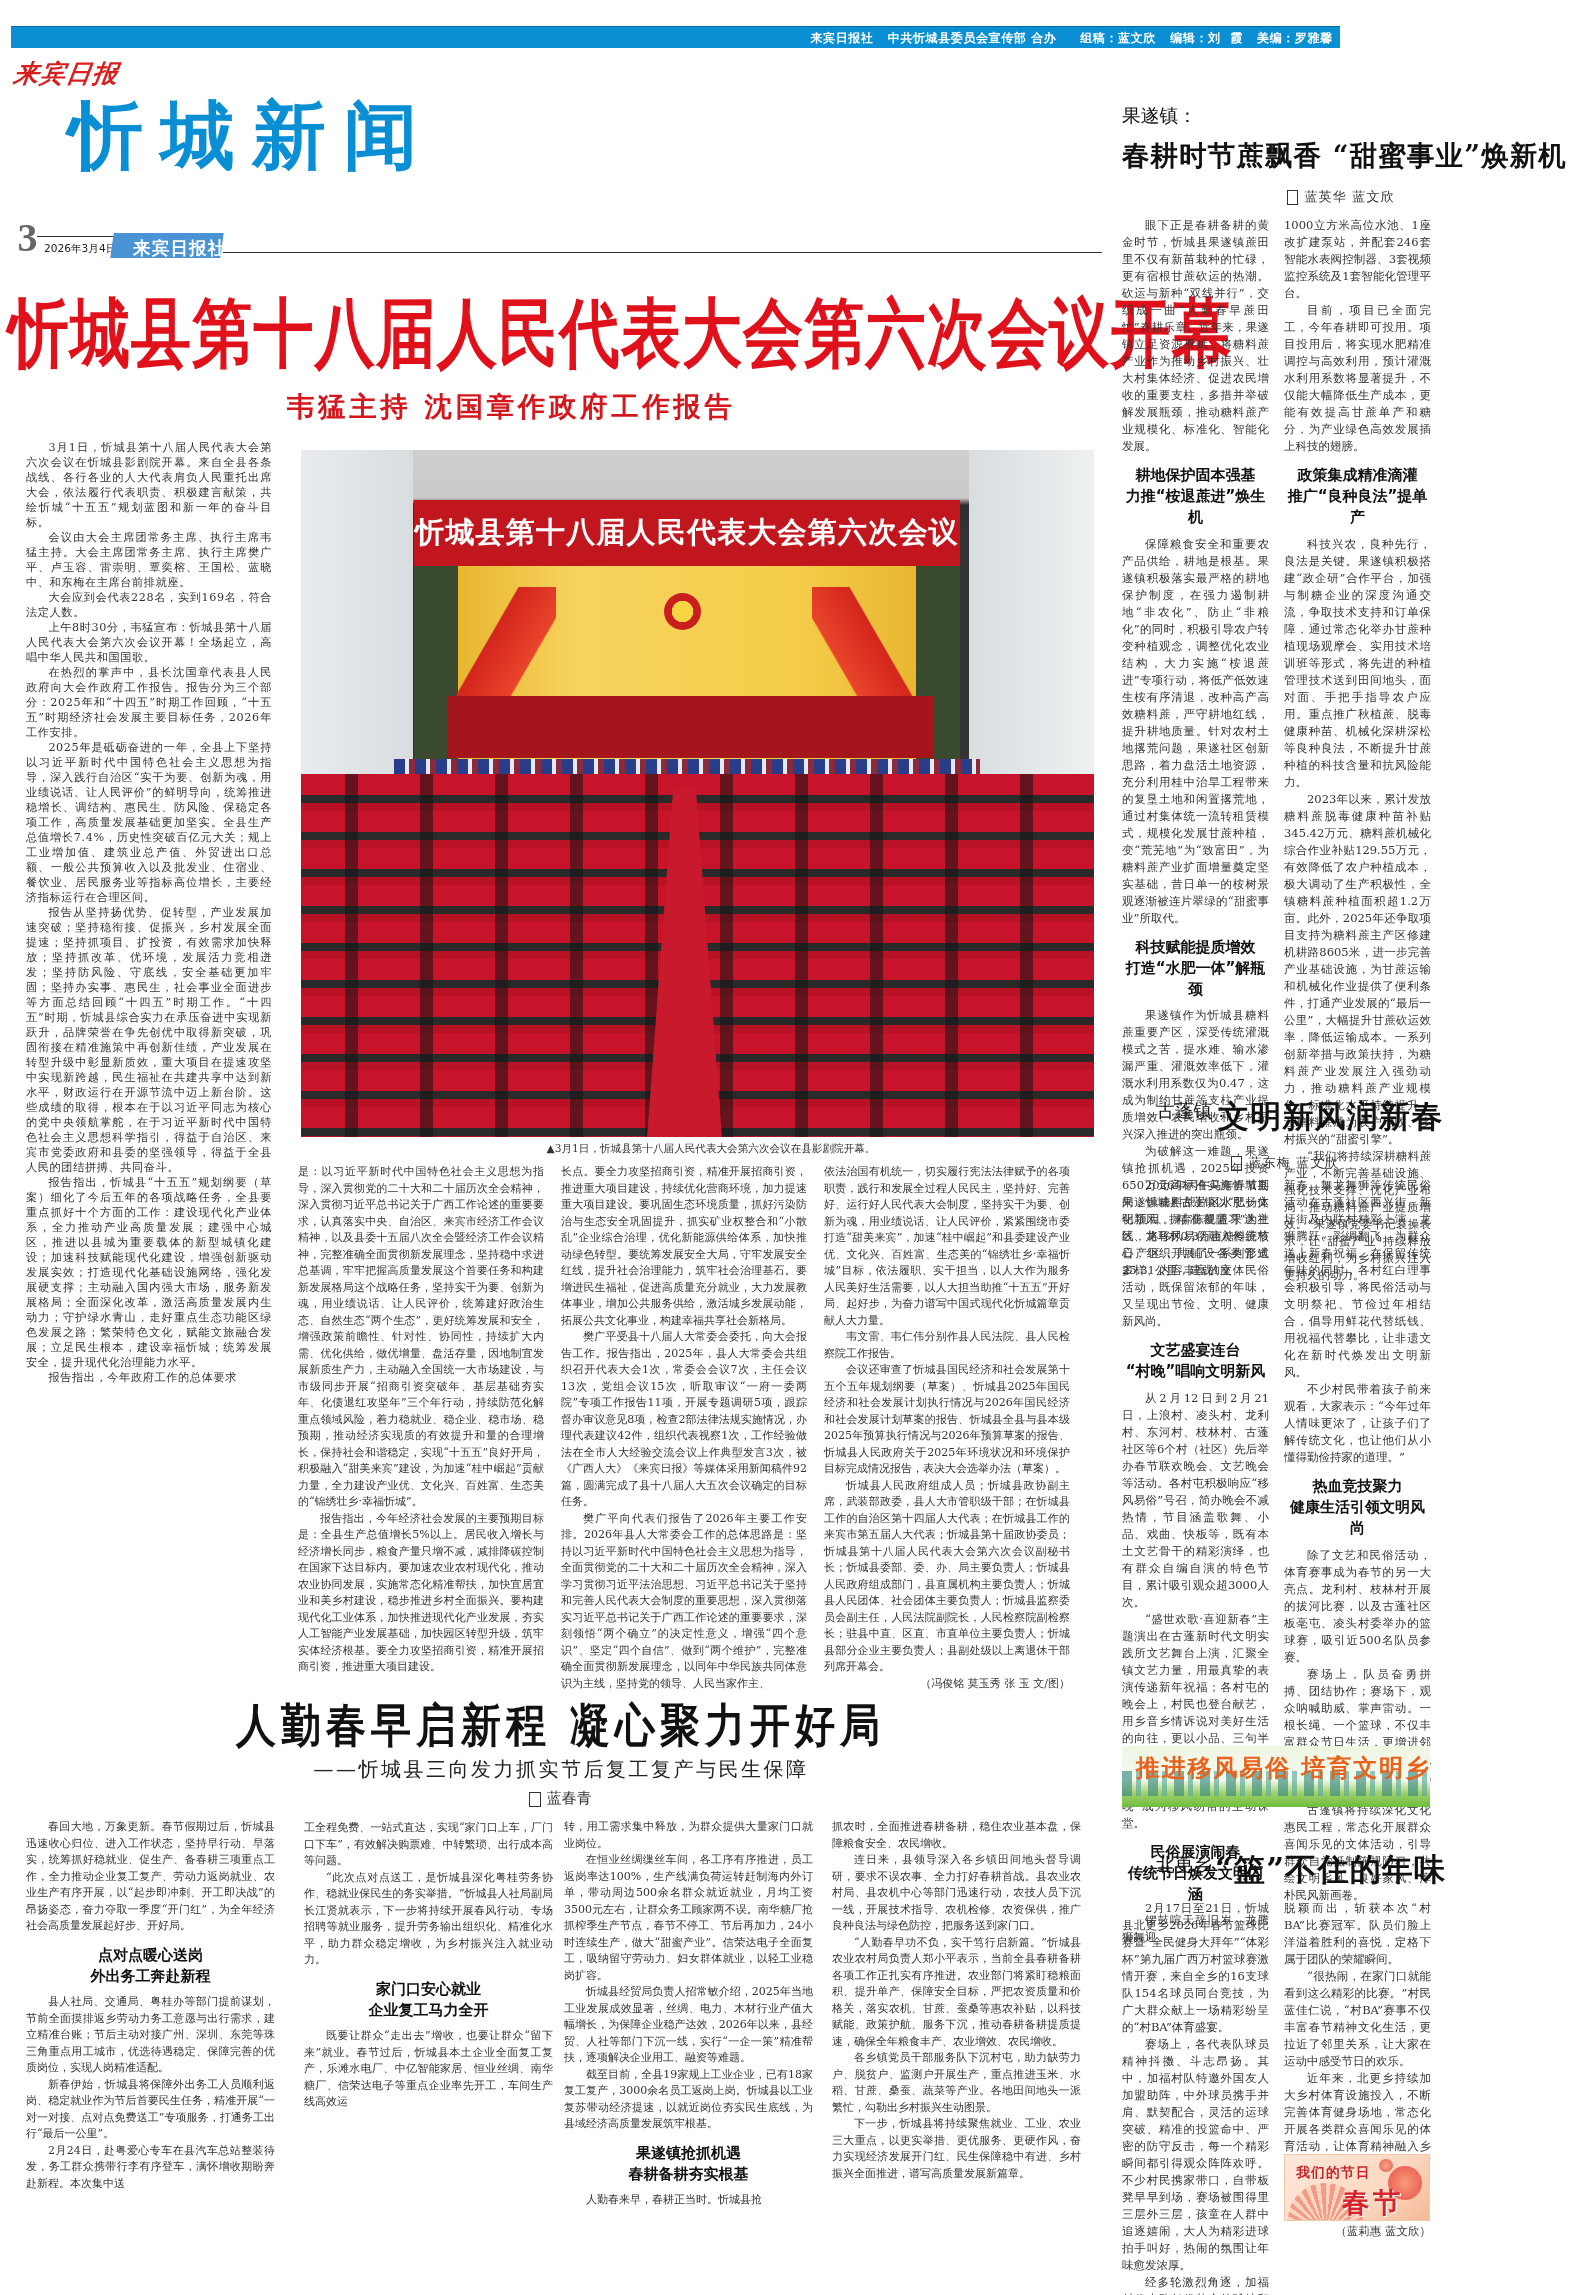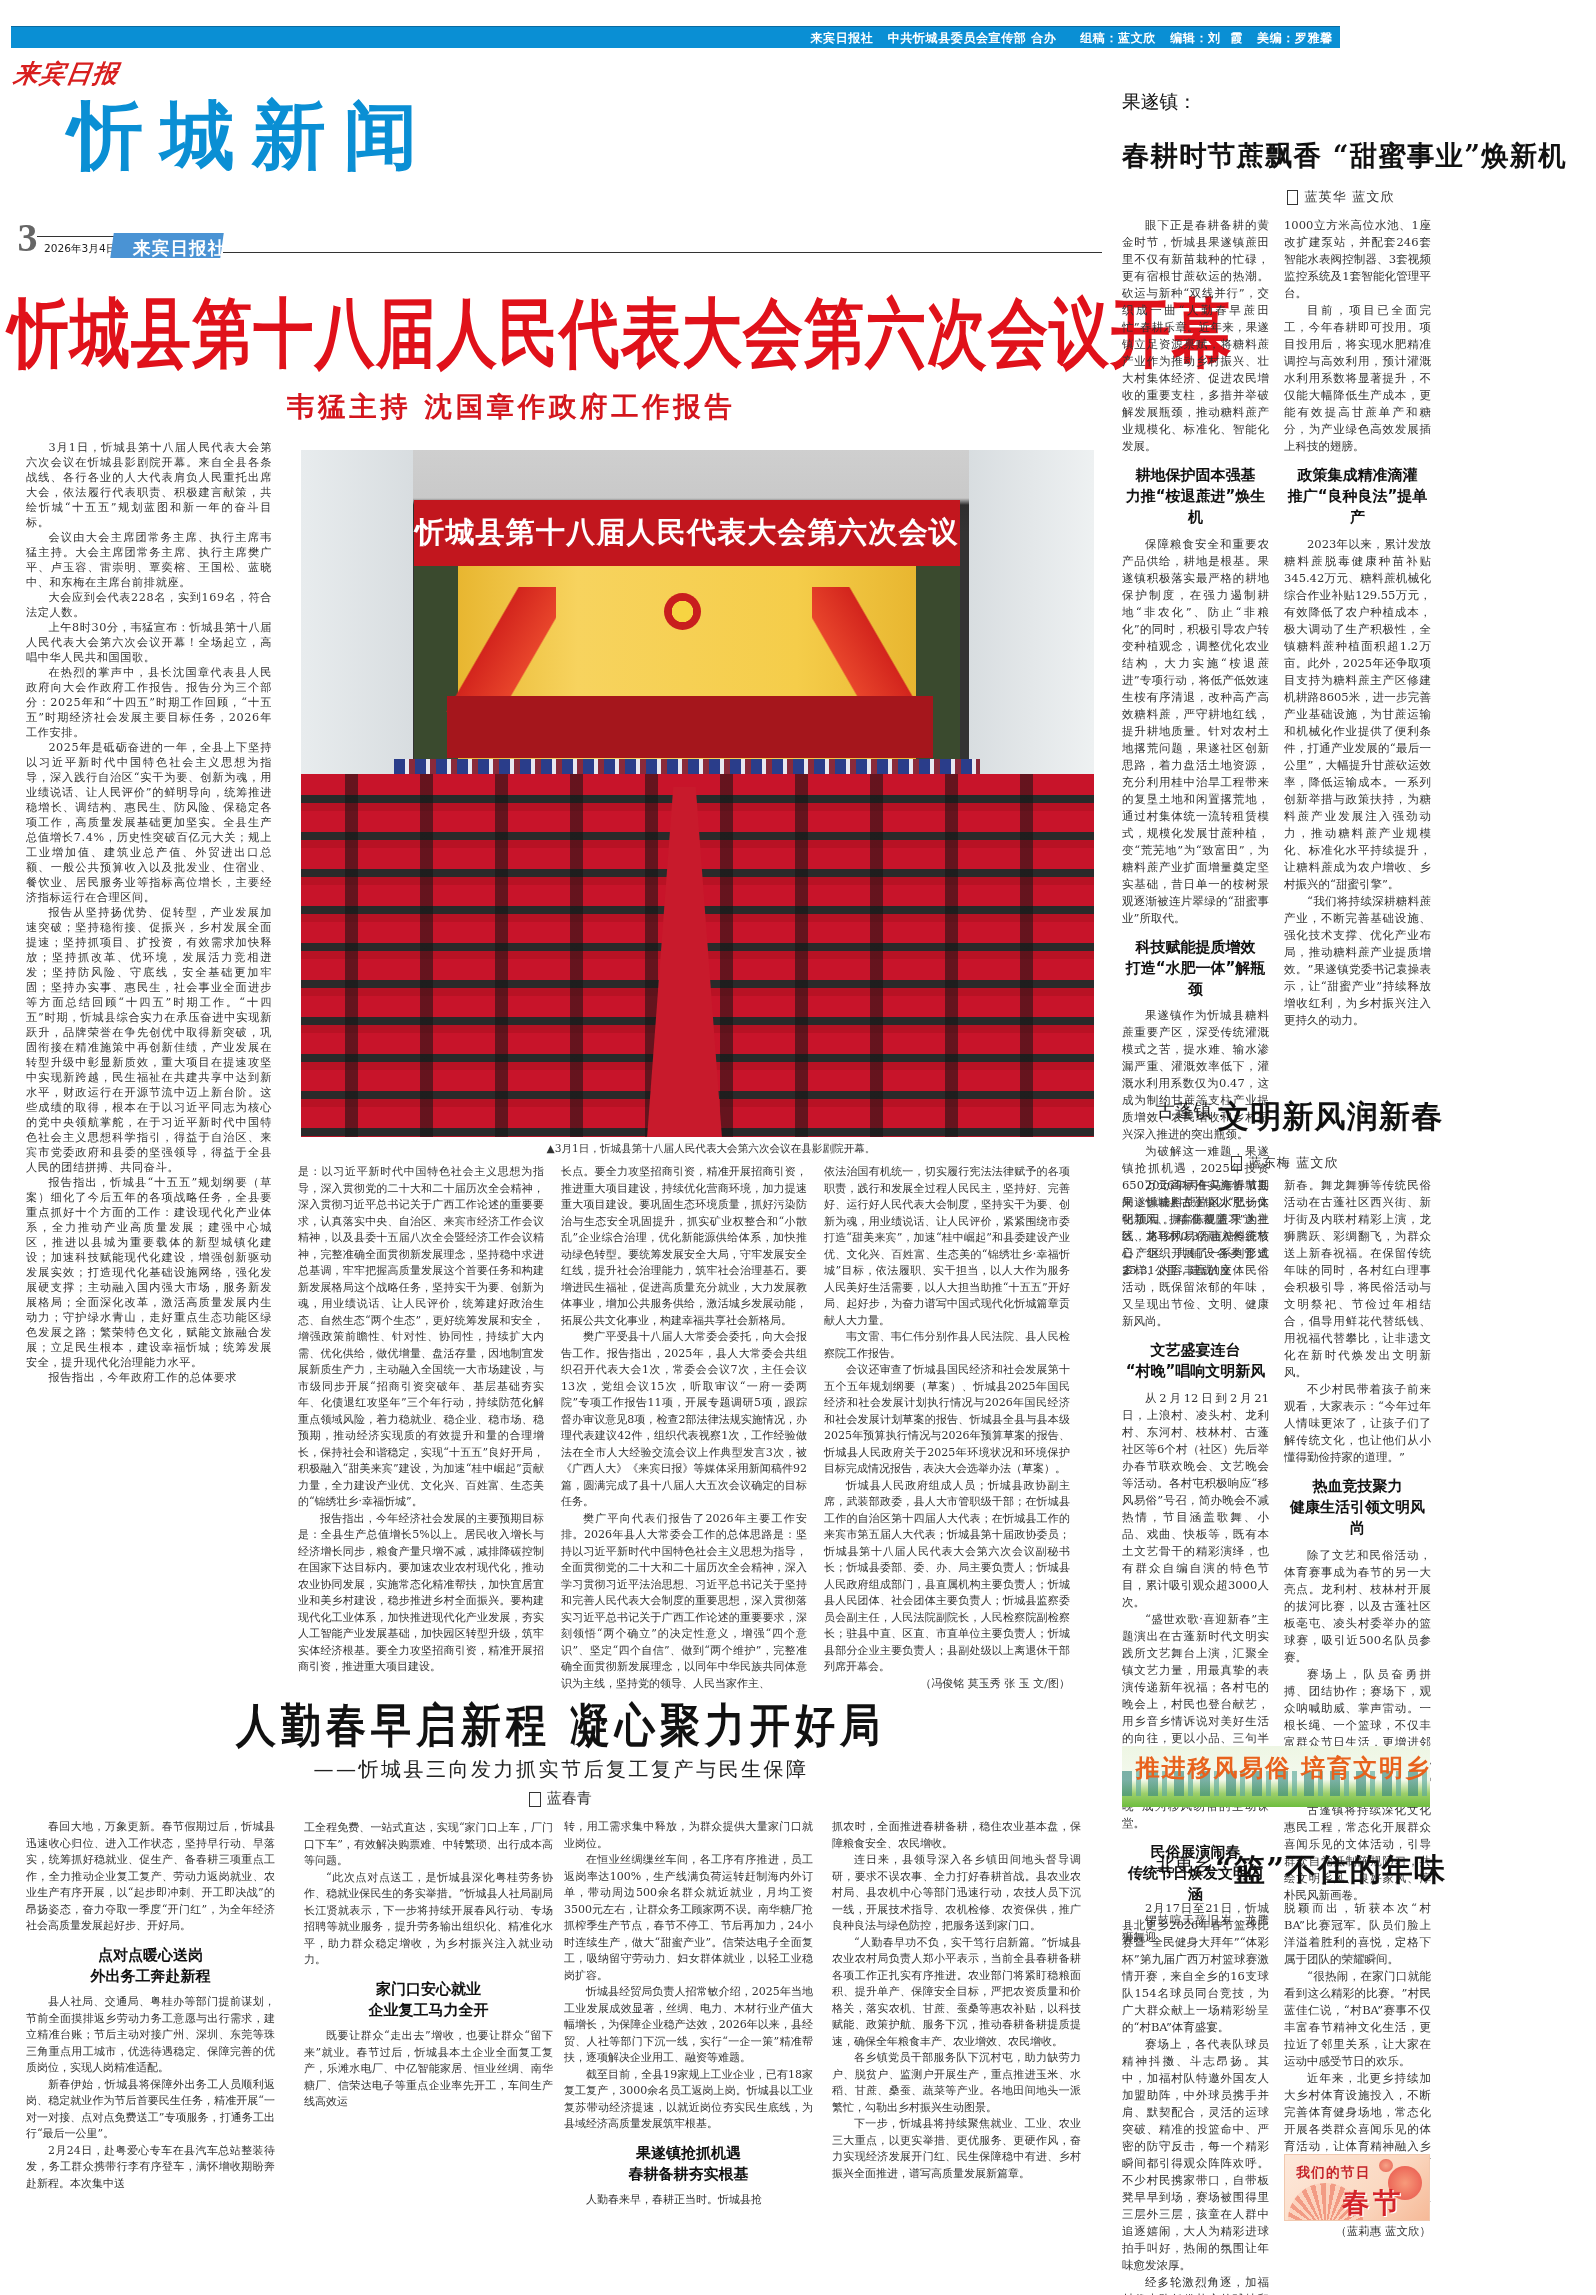--- a/index.html
+++ b/index.html
@@ -172,21 +172,21 @@
     <p>人勤春来早，春耕正当时。忻城县抢</p>
   </div>
 <div class="col sm" style="left:832px; top:1819px; width:249px;" id="feat-col4">
     <p style="text-indent: 0px;">抓农时，全面推进春耕备耕，稳住农业基本盘，保障粮食安全、农民增收。</p>
     <p>连日来，县领导深入各乡镇田间地头督导调研，要求不误农事、全力打好春耕首战。县农业农村局、县农机中心等部门迅速行动，农技人员下沉一线，开展技术指导、农机检修、农资保供，推广良种良法与绿色防控，把服务送到家门口。</p>
     <p>“人勤春早功不负，实干笃行启新篇。”忻城县农业农村局负责人郑小平表示，当前全县春耕备耕各项工作正扎实有序推进。农业部门将紧盯稳粮面积、提升单产、保障安全目标，严把农资质量和价格关，落实农机、甘蔗、蚕桑等惠农补贴，以科技赋能、政策护航、服务下沉，推动春耕备耕提质提速，确保全年粮食丰产、农业增效、农民增收。</p>
     <p>各乡镇党员干部服务队下沉村屯，助力缺劳力户、脱贫户、监测户开展生产，重点推进玉米、水稻、甘蔗、桑蚕、蔬菜等产业。各地田间地头一派繁忙，勾勒出乡村振兴生动图景。</p>
     <p>下一步，忻城县将持续聚焦就业、工业、农业三大重点，以更实举措、更优服务、更硬作风，奋力实现经济发展开门红、民生保障稳中有进、乡村振兴全面推进，谱写高质量发展新篇章。</p>
   </div>
 
-<div class="abs kicker" style="left:1122px; top:89px;font-family:Liberation Mono, monospace;">果遂镇：</div>
+<div class="abs kicker" style="left:1122px; top:103px;font-family:Liberation Mono, monospace;">果遂镇：</div>
 <h2 class="abs rtitle" style="left:1122px; top:138px;">春耕时节蔗飘香  “甜蜜事业”焕新机</h2>
 <div class="abs byline" style="left:1287px; top:188px;"><span class="box-icon"></span><span>蓝英华   蓝文欣</span></div>
 <div class="col" style="left:1122px; top:217px; width:147px;" id="a1-colA">
     <p>眼下正是春耕备耕的黄金时节，忻城县果遂镇蔗田里不仅有新苗栽种的忙碌，更有宿根甘蔗砍运的热潮。砍运与新种“双线并行”，交织成一曲“人勤春早蔗田忙”春耕乐章。近年来，果遂镇立足资源禀赋，将糖料蔗产业作为推动乡村振兴、壮大村集体经济、促进农民增收的重要支柱，多措并举破解发展瓶颈，推动糖料蔗产业规模化、标准化、智能化发展。</p>
     <div class="subh">
       <div>耕地保护固本强基</div>
       <div>力推“桉退蔗进”焕生机</div>
     </div>
     <p>保障粮食安全和重要农产品供给，耕地是根基。果遂镇积极落实最严格的耕地保护制度，在强力遏制耕地“非农化”、防止“非粮化”的同时，积极引导农户转变种植观念，调整优化农业结构，大力实施“桉退蔗进”专项行动，将低产低效速生桉有序清退，改种高产高效糖料蔗，严守耕地红线，提升耕地质量。针对农村土地撂荒问题，果遂社区创新思路，着力盘活土地资源，充分利用桂中治旱工程带来的复垦土地和闲置撂荒地，通过村集体统一流转租赁模式，规模化发展甘蔗种植，变“荒芜地”为“致富田”，为糖料蔗产业扩面增量奠定坚实基础，昔日单一的桉树景观逐渐被连片翠绿的“甜蜜事业”所取代。</p>
     <div class="subh">
@@ -196,20 +196,21 @@
     <p>果遂镇作为忻城县糖料蔗重要产区，深受传统灌溉模式之苦，提水难、输水渗漏严重、灌溉效率低下，灌溉水利用系数仅为0.47，这成为制约甘蔗等支柱产业提质增效、农民增收和乡村振兴深入推进的突出瓶颈。</p>
     <p>为破解这一难题，果遂镇抢抓机遇，2025年投资650万元高标准实施忻城县果遂镇糖料蔗片区水肥一体化项目。精准覆盖果遂社区、龙马村0.3万亩糖料蔗核心产区，共铺设各类管道25.31公里，建成1座</p>
   </div>
 <div class="col" style="left:1284px; top:217px; width:147px;" id="a1-colB">
     <p style="text-indent: 0px;">1000立方米高位水池、1座改扩建泵站，并配套246套智能水表阀控制器、3套视频监控系统及1套智能化管理平台。</p>
     <p>目前，项目已全面完工，今年春耕即可投用。项目投用后，将实现水肥精准调控与高效利用，预计灌溉水利用系数将显著提升，不仅能大幅降低生产成本，更能有效提高甘蔗单产和糖分，为产业绿色高效发展插上科技的翅膀。</p>
     <div class="subh">
       <div>政策集成精准滴灌</div>
       <div>推广“良种良法”提单产</div>
     </div>
+    <p>科技兴农，良种先行，良法是关键。果遂镇积极搭建“政企研”合作平台，加强与制糖企业的深度沟通交流，争取技术支持和订单保障，通过常态化举办甘蔗种植现场观摩会、实用技术培训班等形式，将先进的种植管理技术送到田间地头，面对面、手把手指导农户应用。重点推广秋植蔗、脱毒健康种苗、机械化深耕深松等良种良法，不断提升甘蔗种植的科技含量和抗风险能力。</p>
     <p>2023年以来，累计发放糖料蔗脱毒健康种苗补贴345.42万元、糖料蔗机械化综合作业补贴129.55万元，有效降低了农户种植成本，极大调动了生产积极性，全镇糖料蔗种植面积超1.2万亩。此外，2025年还争取项目支持为糖料蔗主产区修建机耕路8605米，进一步完善产业基础设施，为甘蔗运输和机械化作业提供了便利条件，打通产业发展的“最后一公里”，大幅提升甘蔗砍运效率，降低运输成本。一系列创新举措与政策扶持，为糖料蔗产业发展注入强劲动力，推动糖料蔗产业规模化、标准化水平持续提升，让糖料蔗成为农户增收、乡村振兴的“甜蜜引擎”。</p>
     <p>“我们将持续深耕糖料蔗产业，不断完善基础设施、强化技术支撑、优化产业布局，推动糖料蔗产业提质增效。”果遂镇党委书记袁操表示，让“甜蜜产业”持续释放增收红利，为乡村振兴注入更持久的动力。</p>
   </div>
 
 <div class="abs kicker" style="left:1156px; top:1098px;">古蓬镇：</div>
 <h2 class="abs rtitle" style="left:1218px; top:1096px; font-size:31px;">文明新风润新春</h2>
 <div class="abs byline" style="left:1231px; top:1154px;"><span class="box-icon"></span><span>蓝东梅  蓝文欣</span></div>
 <div class="col" style="left:1122px; top:1177px; width:147px;" id="a2-colA">
     <p>2026年丙午马年春节期间，忻城县古蓬镇以“弘扬文明新风、摒弃陈规陋习”为主线，将移风易俗融入传统节日，组织开展了一系列形式多样、内容丰富的文体民俗活动，既保留浓郁的年味，又呈现出节俭、文明、健康新风尚。</p>
     <div class="subh">

